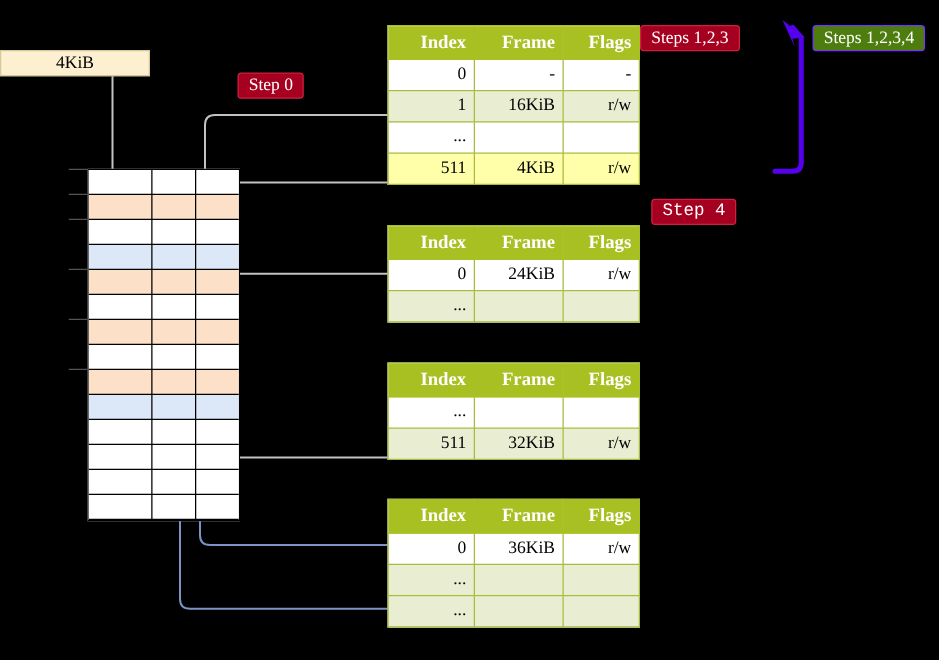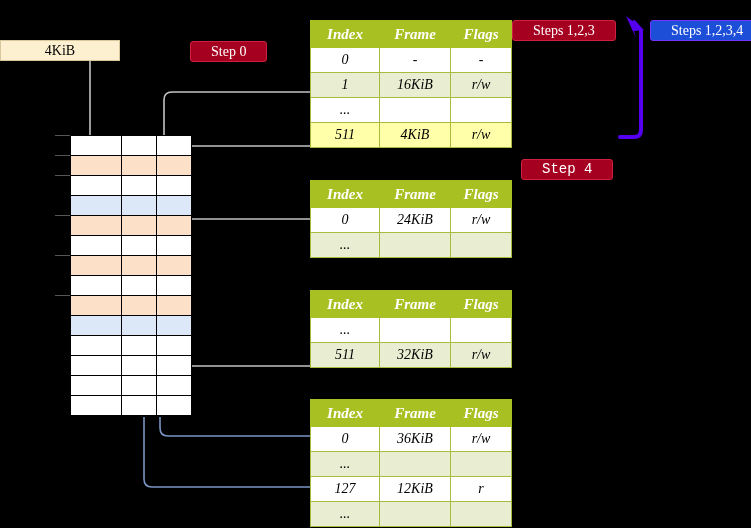--- a/index.html
+++ b/index.html
@@ -5,37 +5,37 @@
   html,body{margin:0;padding:0;background:#000;}
   body{width:751px;height:528px;position:relative;overflow:hidden;
        font-family:"Liberation Serif", "DejaVu Serif", serif;}
 
   .stage{position:absolute;left:0;top:0;width:751px;height:528px;}
 
   
   .ptable{position:absolute;border-collapse:collapse;border:1px solid #8a9a24;
           background:#fff;font-size:14px;color:#000;}
   .ptable td,.ptable th{border:1px solid #a9bb3c;padding:2px 6px;height:20px;
-          vertical-align:middle;text-align:center;font-weight:normal;font-style:italic;}
+          vertical-align:middle;text-align:right;font-weight:normal;}
   .ptable th{background:#a6c game;}
   .ptable thead th{background:#a9c022;color:#fff;font-weight:bold;font-size:15px;
           border:1px solid #a9c022;padding:3px 6px;}
   .ptable .c-index{width:56px;}
   .ptable .c-frame{width:58px;margin-left:44px;}
   .ptable .c-flags{width:48px;}
   .ptable tr.alt td{background:#e9eed2;}
   .ptable tr.white td{background:#ffffff;}
   .ptable td.hl{background:#ffffaa;}
   .ptable tr.alt td.hl{background:#ffffaa;}
 
   
-  .badge{position:absolute;color:#fff;font-size:14px;padding:2px 20px;
+  .badge{position:absolute;color:#fff;font-size:14px;padding:2px 8px;
          border-radius:3px;line-height:15px;white-space:nowrap;}
   .badge.red{background:#a60020;border:1px solid #cf2040;}
-  .badge.purple{background:#1d4ed8;border:1px solid #7733ff;}
+  .badge.purple{background:#4d7c0f;border:1px solid #7733ff;}
 
   
   .kbox{position:absolute;background:#fdf0d0;border:1px solid #d8c79a;
         color:#000;font-size:14px;text-align:center;line-height:19px;}
 
   
   .memgrid{position:absolute;border:1px solid #000;background:#fff;}
   .memrow{position:absolute;left:0;border-bottom:1px solid #000;box-sizing:border-box;}
   .memrow:last-child{border-bottom:none;}
   .memrow.orange{background:#fce0c8;}
@@ -105,21 +105,21 @@
       <path d="M620,137 L634,137 Q641,137 641,130 L641,30 L634,22" stroke="#5500ee" stroke-width="4" fill="none" stroke-linecap="round" stroke-linejoin="round"></path>
       <path d="M646,30 L628,18" stroke="#5500ee" stroke-width="4" fill="none" marker-end="url(#apurp)" opacity="0"></path>
       <polygon points="626,16 644,30 634,31 636,38" fill="#5500ee"></polygon>
     </g>
   </svg>
 
   <div class="kbox" style="left:0px;top:40px;width:118px;height:19px;">
     <span>4KiB</span>
   </div>
 
-  <div class="badge red" style="left:190px;top:41px;">
+  <div class="badge red" style="left:190px;top:58px;">
     <span>Step 0</span>
   </div>
   <div class="badge red" style="left:512px;top:20px;">
     <span>Steps 1,2,3</span>
   </div>
   <div class="badge purple" style="left:650px;top:20px;">
     <span>Steps 1,2,3,4</span>
   </div>
   <div class="badge red" style="left:521px;top:159px;font-family:Liberation Mono, monospace;">
     <span>Step 4</span>
@@ -238,25 +238,20 @@
           <tr class="white">
             <td class="c-index">0</td>
             <td class="c-frame">36KiB</td>
             <td class="c-flags">r/w</td>
           </tr>
           <tr class="alt">
             <td class="c-index">...</td>
             <td class="c-frame"></td>
             <td class="c-flags"></td>
           </tr>
-          <tr class="white">
-            <td class="c-index">127</td>
-            <td class="c-frame">12KiB</td>
-            <td class="c-flags">r</td>
-          </tr>
           <tr class="alt">
             <td class="c-index">...</td>
             <td class="c-frame"></td>
             <td class="c-flags"></td>
           </tr>
         </tbody>
       </table>
     </div>
 
 </div>

